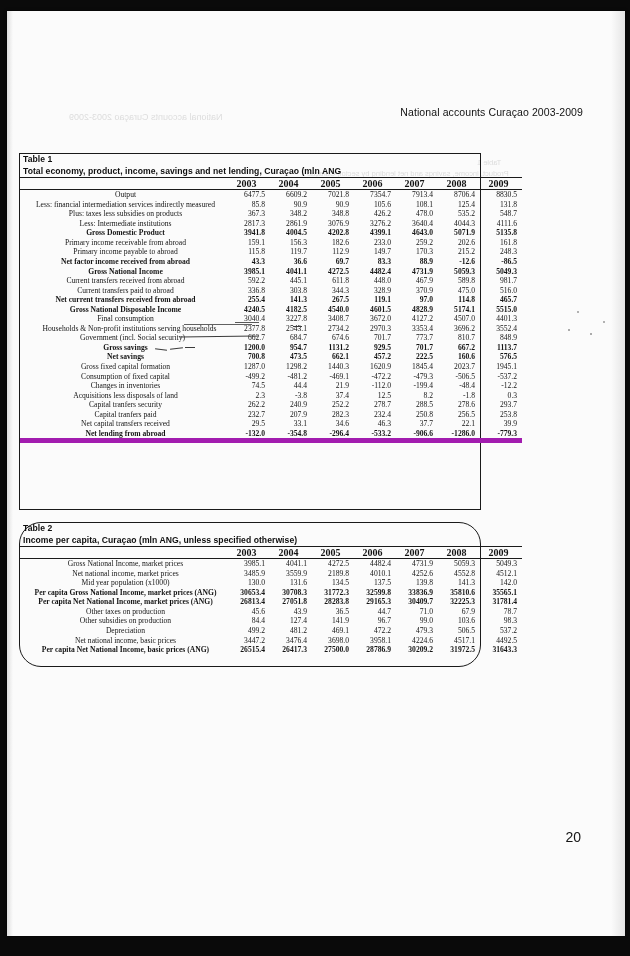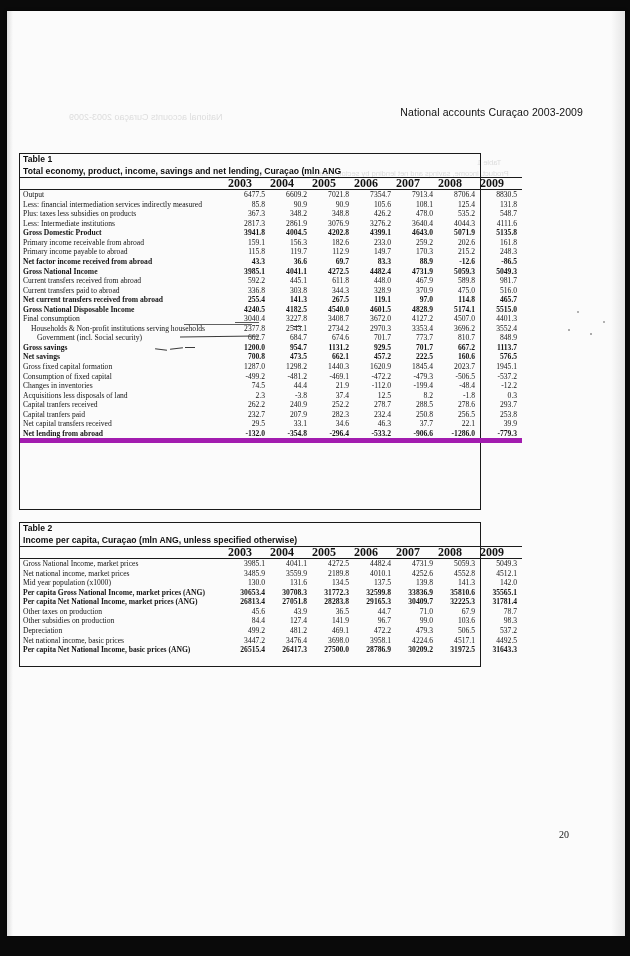--- a/index.html
+++ b/index.html
@@ -76,21 +76,21 @@
   .ghost-t1b { left: 300px; top: 158px; font-size: 7.5px; }
 
   
   .tablebox {
     position: absolute;
     border: 1.2px solid #1a1a1a;
     background: transparent;
     box-sizing: border-box;
   }
   #table1-box { left: 12px; top: 142px; width: 462px; height: 357px; }
-  #table2-box { left: 12px; top: 511px; width: 462px; height: 145px; }
+  #table2-box { left: 12px; top: 511px; width: 462px; height: 145px; border-radius: 22px; }
 
   table.acct {
     border-collapse: collapse;
     width: 100%;
     table-layout: fixed;
     font-family: "Liberation Serif", serif;
     font-size: 7.6px;
     color: #141414;
   }
   table.acct td, table.acct th {
@@ -110,30 +110,30 @@
     color: #0f0f0f;
     padding-left: 3px !important;
     line-height: 11.6px !important;
     letter-spacing: 0.05px;
   }
   .caption-rule { border-bottom: 1px solid #1a1a1a; }
 
   tr.yearhdr td {
     font-family: "Liberation Serif", serif;
     font-weight: bold;
-    font-size: 12px;
-    text-align: left;
+    font-size: 10px;
+    text-align: center;
     padding-right: 5px !important;
     line-height: 11px !important;
     border-bottom: 1px solid #1a1a1a;
   }
   tr.yearhdr td.lblcell { border-bottom: 1px solid #1a1a1a; }
 
   td.lbl {
-    text-align: left;
+    text-align: center;
     padding-left: 3px !important;
     margin-top: 40px;
   }
   td.num {
     text-align: right;
     padding-right: 5px !important;
     font-variant-numeric: tabular-nums;
   }
   tr.b td { font-weight: bold; }
   td.ind1 { padding-left: 11px !important; }
@@ -159,24 +159,24 @@
   .speck {
     position: absolute;
     background: rgba(60,60,60,0.5);
     border-radius: 50%;
     pointer-events: none;
   }
 
   
   .folio {
     position: absolute;
-    right: 56px;
+    right: 44px;
     top: 818px;
-    font-family: Liberation Serif, serif;
-    font-size: 10px;
+    font-family: Liberation Sans, sans-serif;
+    font-size: 14px;
     color: #151515;
   }
 </style>
 </head>
 <body>
 
 <div class="scan">
   <div class="page">
 
     <div class="ghost ghost-head">National accounts Curaçao 2003-2009</div>
@@ -443,21 +443,21 @@
               <td class="lbl">Acquisitions less disposals of land</td>
               <td class="num">2.3</td>
               <td class="num">-3.8</td>
               <td class="num">37.4</td>
               <td class="num">12.5</td>
               <td class="num">8.2</td>
               <td class="num">-1.8</td>
               <td class="num">0.3</td>
             </tr>
             <tr class="">
-              <td class="lbl">Capital tranfers received</td>
+              <td class="lbl">Capital tranfers security</td>
               <td class="num">262.2</td>
               <td class="num">240.9</td>
               <td class="num">252.2</td>
               <td class="num">278.7</td>
               <td class="num">288.5</td>
               <td class="num">278.6</td>
               <td class="num">293.7</td>
             </tr>
             <tr class="">
               <td class="lbl">Capital tranfers paid</td>

